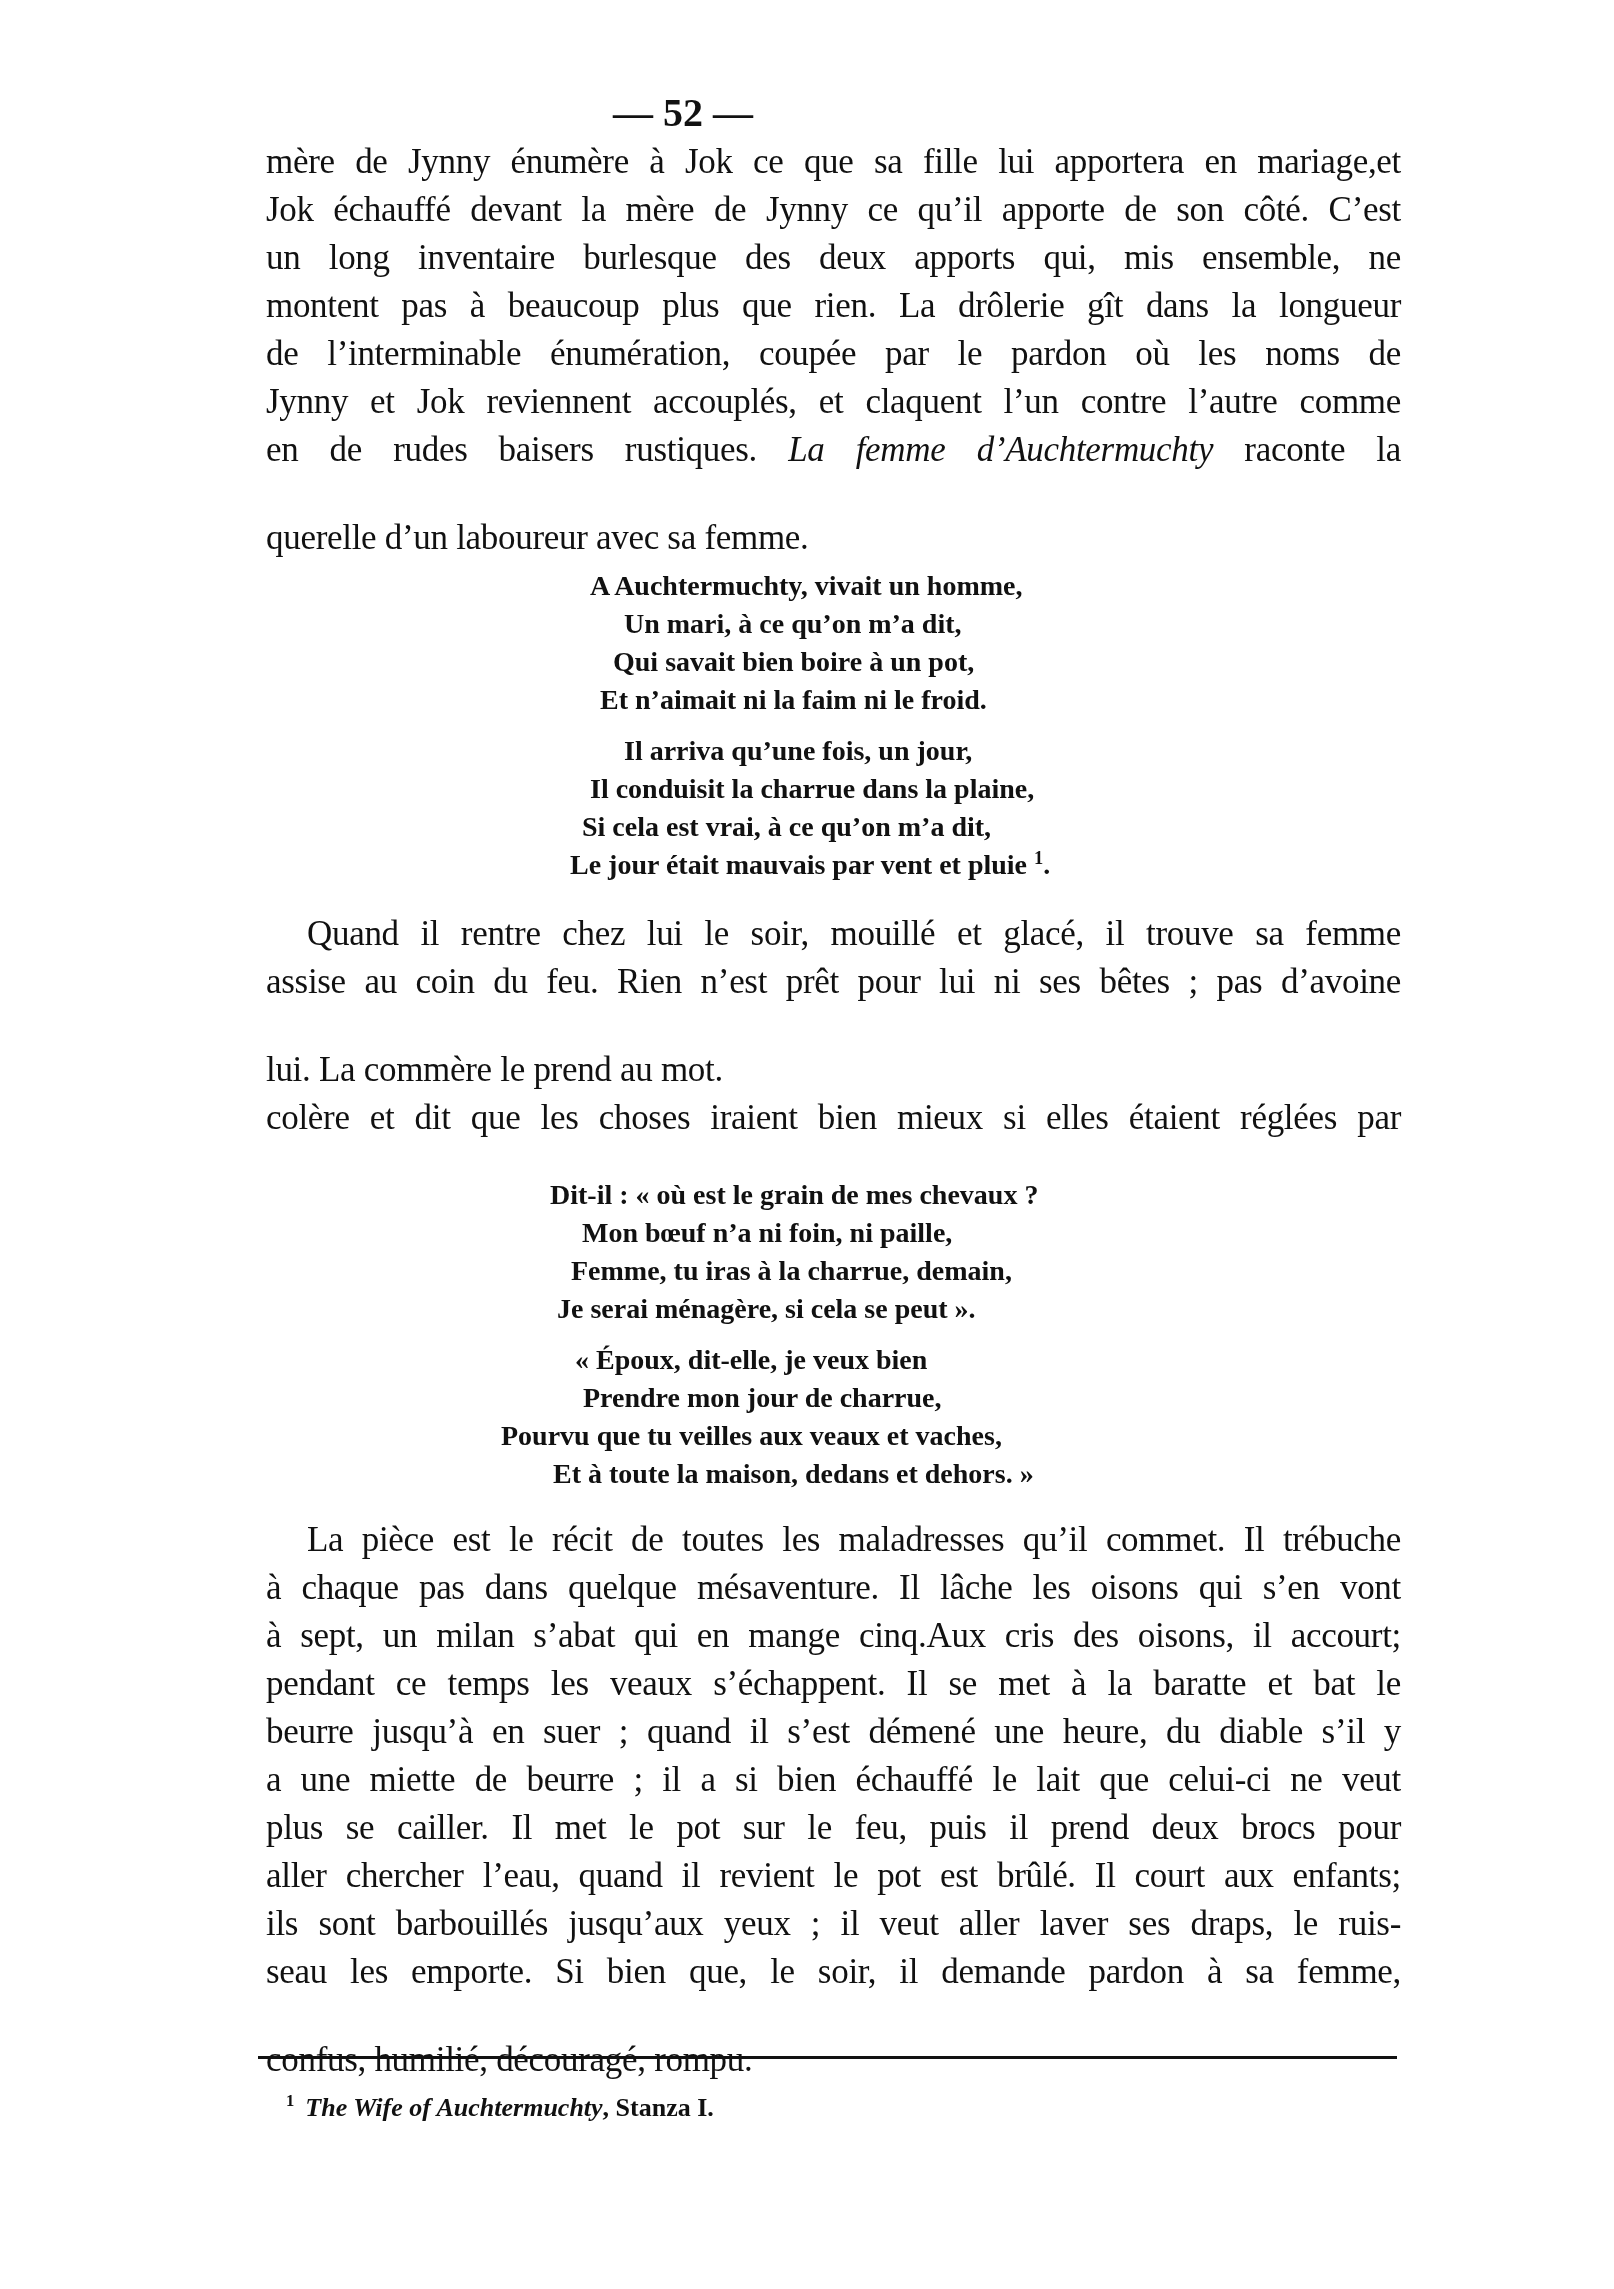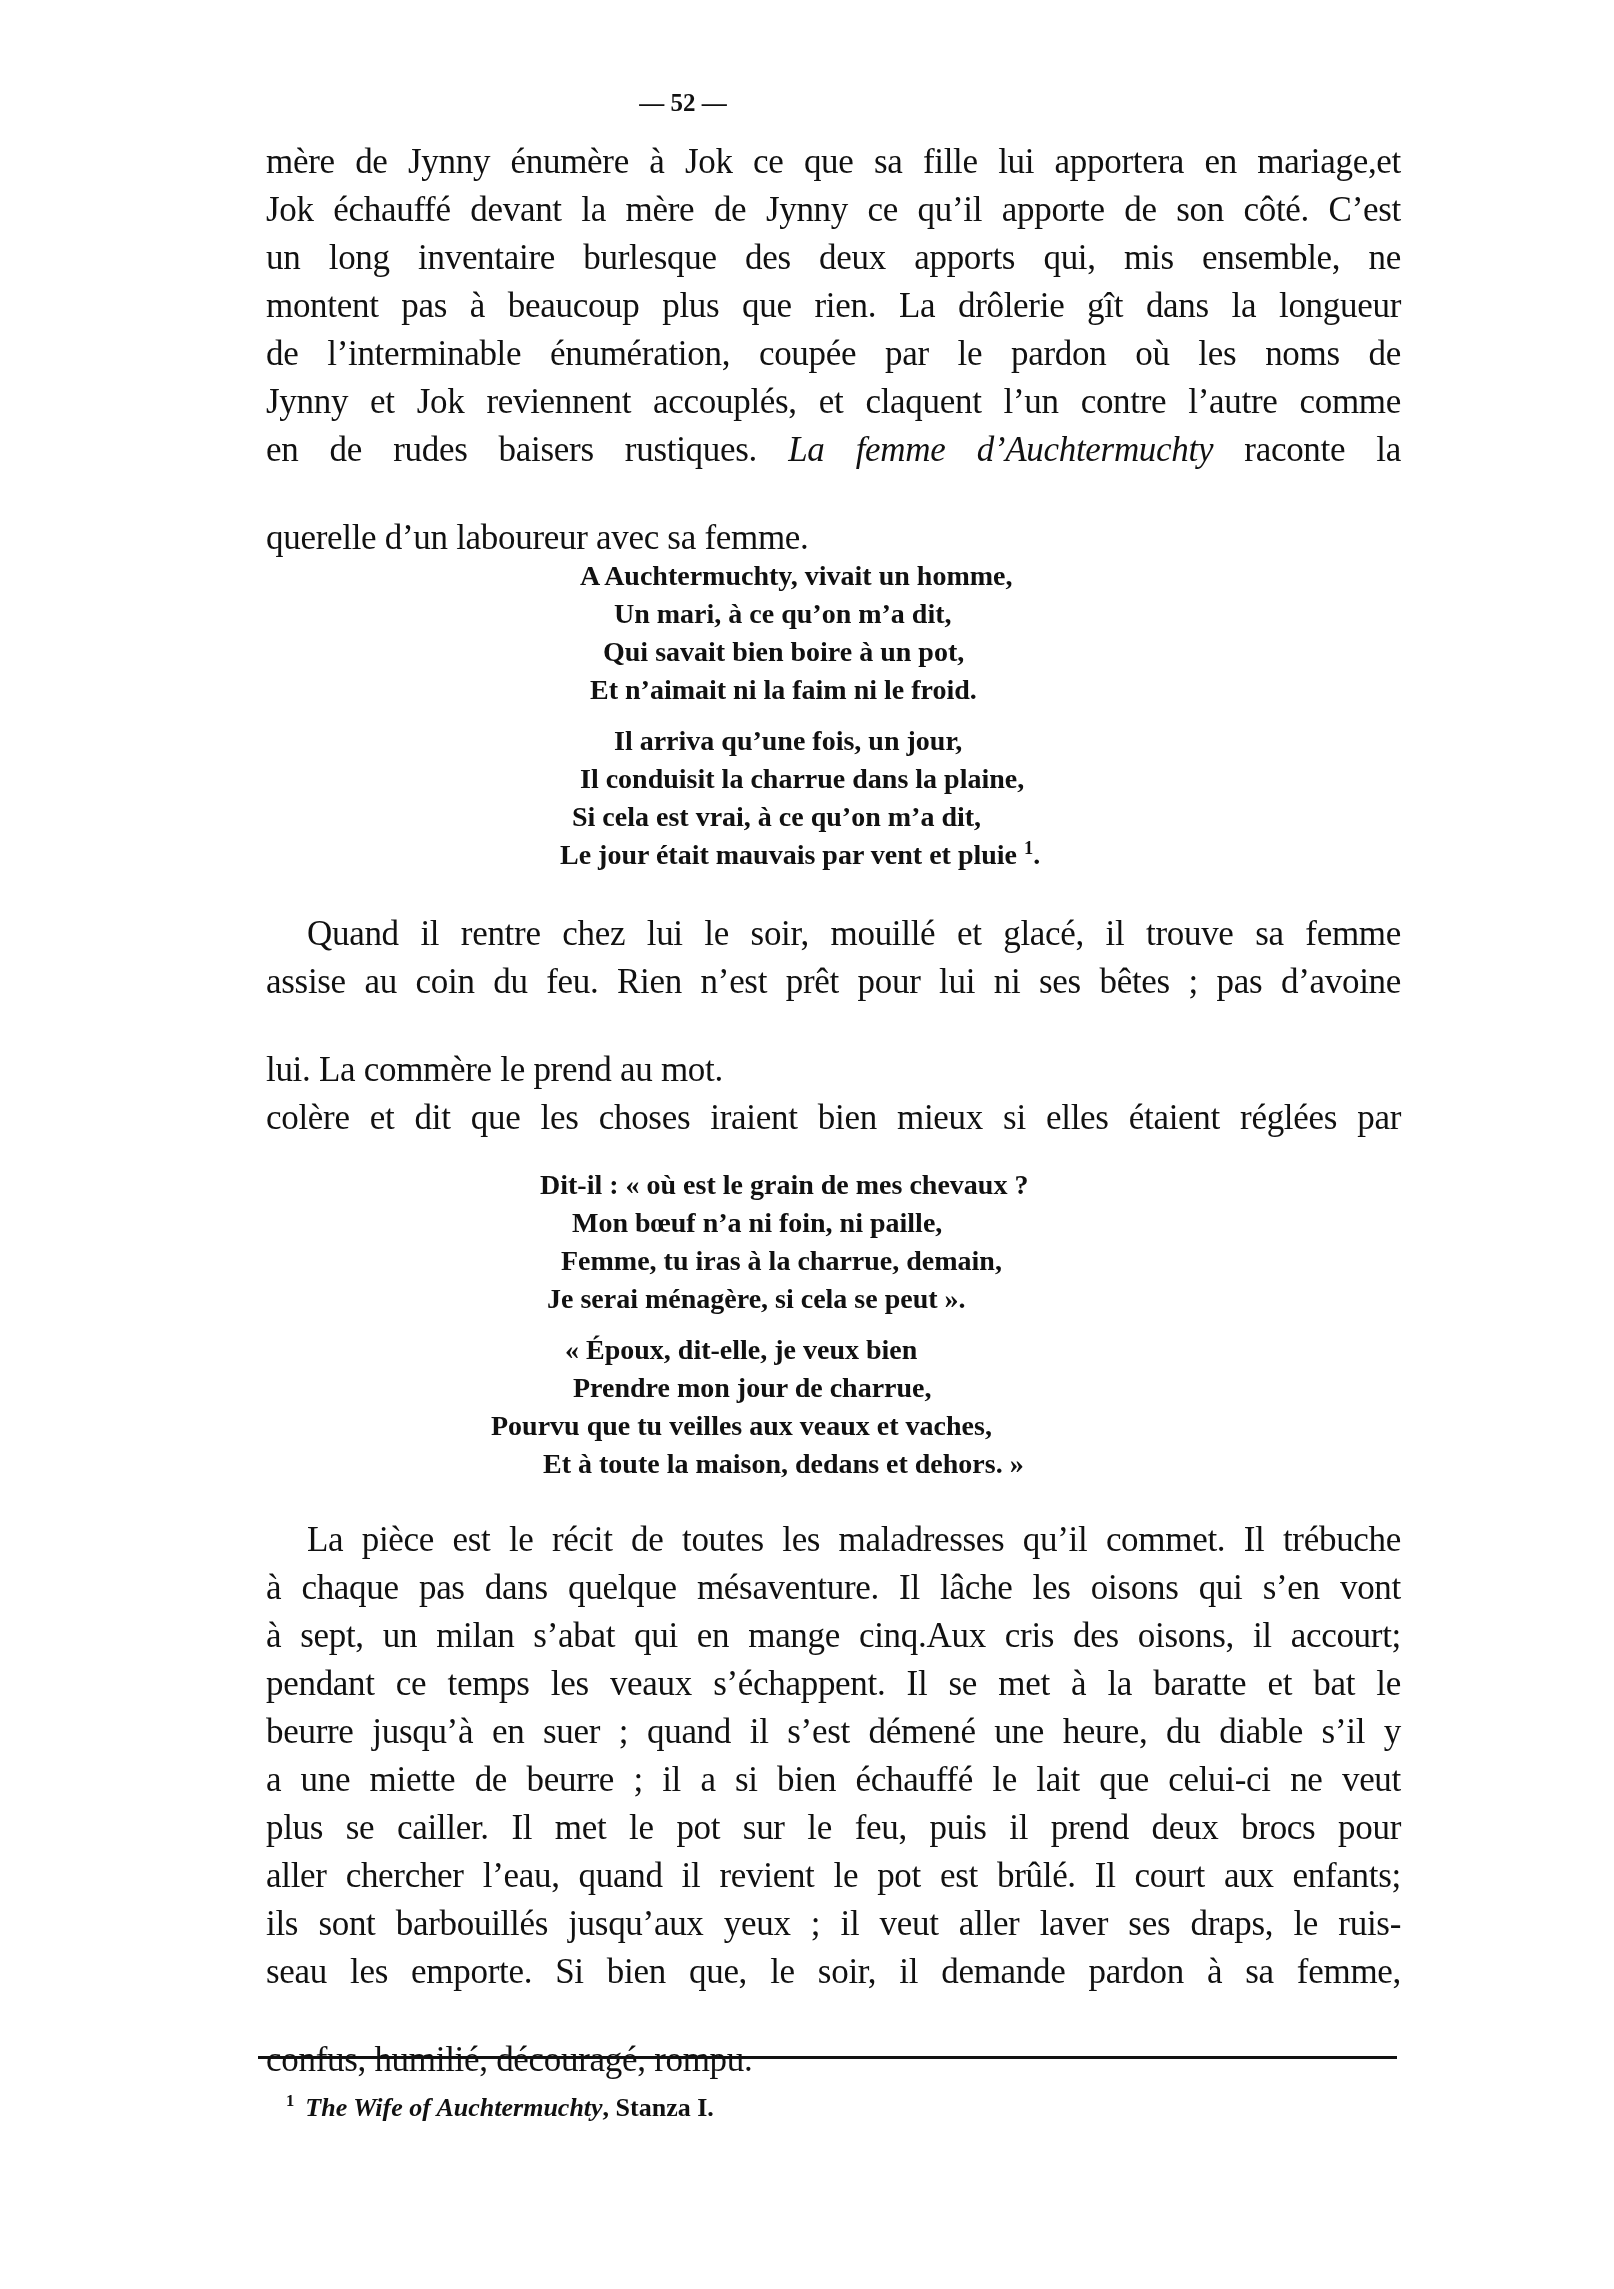--- a/index.html
+++ b/index.html
@@ -3,36 +3,36 @@
 <meta charset="utf-8">
 <style>
   html, body { margin: 0; padding: 0; background: #ffffff; }
   body {
     width: 1614px; height: 2290px; position: relative; overflow: hidden;
     font-family: "Liberation Serif", "DejaVu Serif", serif;
     color: #111111;
   }
   .page-number {
     position: absolute; top: 89px; left: 0; width: 1366px;
-    text-align: center; font-size: 25px; font-weight: bold;
+    text-align: center; font-size: 40px; font-weight: bold;
   }
   .prose {
     position: absolute; left: 266px; width: 1135px;
     font-size: 35px; line-height: 48px; text-align: justify;
     letter-spacing: -0.3px;
   }
   .prose p { margin: 0; }
   .prose .line { display: block; text-align: justify; text-align-last: justify; white-space: nowrap; }
   .prose .line.last { text-align-last: left; margin-top: 40px; }
   .prose .indent { padding-left: 41px; }
   .verse {
     position: absolute; left: 0; width: 1614px;
     font-size: 28px; line-height: 38px; font-weight: bold;
   }
-  .verse .stanza { margin: 0; }
+  .verse .stanza { margin: 10px; }
   .verse .vline { display: block; white-space: nowrap; position: relative; }
   .it { font-style: italic; }
   .sup { font-size: 18.5px; vertical-align: super; line-height: 0; }
   .rule {
     position: absolute; left: 258px; top: 2056px; width: 1139px; height: 2.8px;
     background: #111111;
   }
   .footnote {
     position: absolute; left: 286px; top: 2093px;
     font-size: 26px; font-weight: bold; white-space: nowrap;

